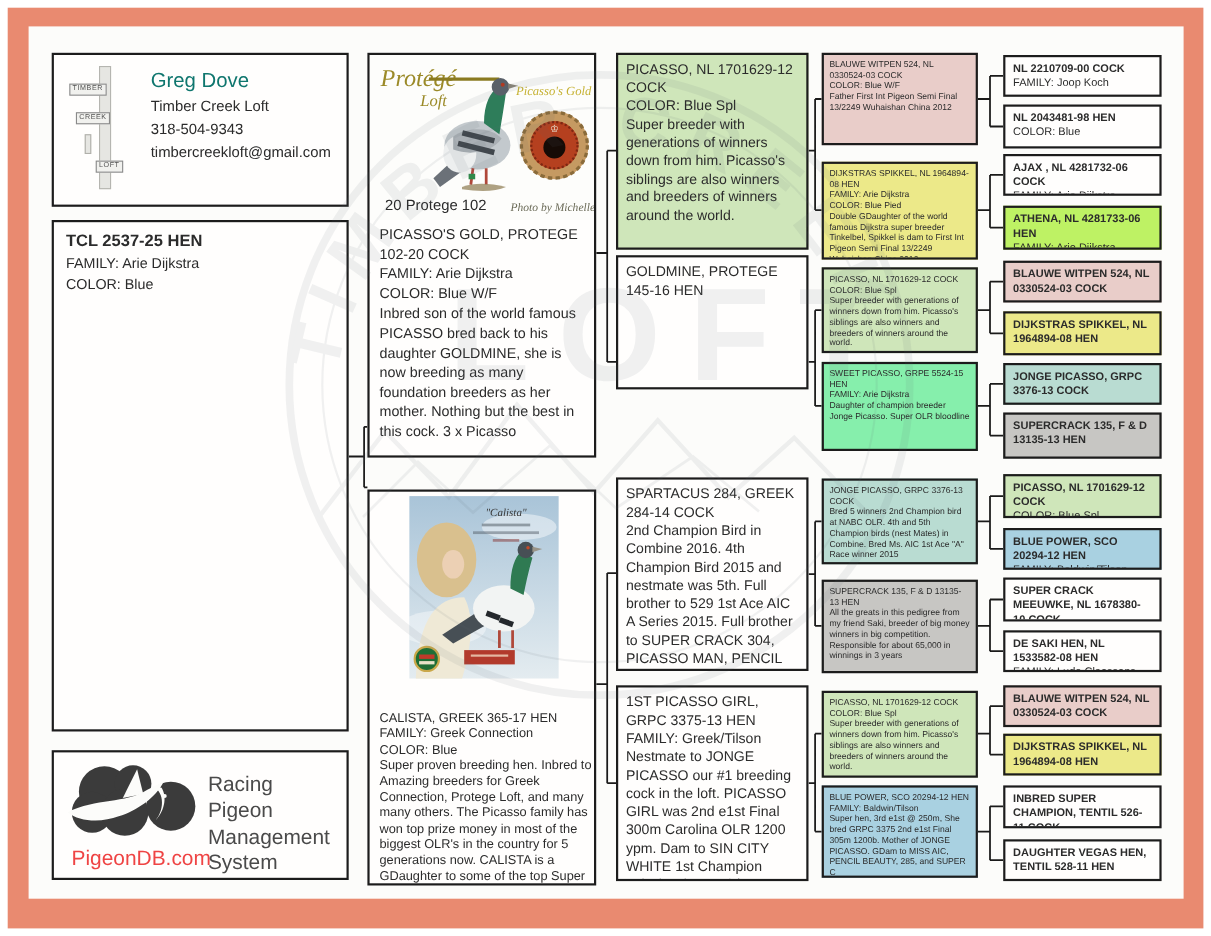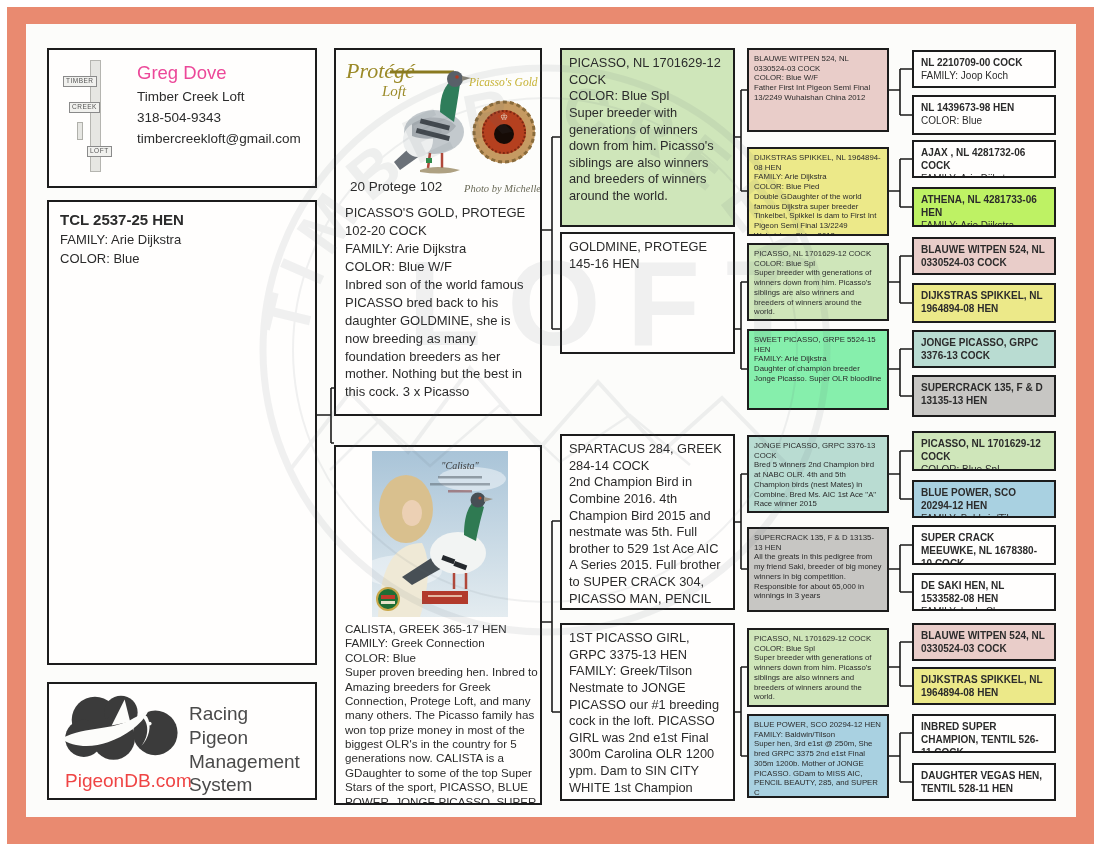--- a/index.html
+++ b/index.html
@@ -4,35 +4,35 @@
 <style>
   html,body{margin:0;padding:0;background:#ffffff;}
   .canvas{position:relative;width:1101px;height:851px;background:#ffffff;overflow:hidden;
           font-family:"Liberation Sans",sans-serif;color:#2b2b2b;}
   .frame{position:absolute;left:7px;top:7px;width:1087px;height:837px;}
   .paper{position:absolute;left:26px;top:24px;width:1050px;height:793px;background:#fcfcfa;}
   .box{position:absolute;background:#fffefd;border:2px solid #1c1c1c;box-sizing:border-box;overflow:hidden;}
   
   .txt2{padding:4px 9px;font-size:13px;line-height:1.38;}
   .txt2 .nm{margin-bottom:0px;}
-  .dam-txt{padding:3px 9px;font-size:11.6px;line-height:1.24;}
+  .dam-txt{padding:3px 9px;font-size:11.6px;line-height:1.24;margin-top:24px;}
   .pre{white-space:pre-line;}
   
   .box3{position:absolute;left:560px;width:175px;border:2px solid #1c1c1c;box-sizing:border-box;overflow:hidden;
         padding:5px 7px;font-size:12.8px;line-height:1.3;background:#fffefd;}
   
   .box4{position:absolute;left:747px;width:142px;border:2px solid #1c1c1c;box-sizing:border-box;overflow:hidden;
         padding:4px 5px;font-size:7.8px;line-height:1.25;background:#fffefd;}
   
   .box5{position:absolute;left:912px;width:144px;border:2px solid #1c1c1c;box-sizing:border-box;overflow:hidden;
         padding:4px 7px;font-size:10px;line-height:1.3;background:#fffefd;}
   .box5 .n5{font-weight:600;}
   .subj-name{font-size:15px;font-weight:bold;margin-bottom:3px;}
   .subj-line{font-size:13px;line-height:1.45;}
-  .owner-name{font-size:18.5px;color:#ec4899;margin-bottom:3px;}
+  .owner-name{font-size:18.5px;color:#0f766e;margin-bottom:3px;}
   .owner-line{font-size:13.5px;line-height:1.55;}
   .tiny-label{position:absolute;font-size:6.5px;letter-spacing:.5px;color:#555;border:1px solid #8a8a8a;
               background:#f1f1ee;padding:1px 2px;line-height:1;}
   .tagline{font-size:19px;line-height:1.25;color:#4a4a4a;}
   .site{font-size:19px;font-weight:normal;color:#ef4444;}
   svg{display:block;}
   .wm{position:absolute;left:0;top:0;pointer-events:none;}
 </style>
 </head>
 <body>
@@ -244,21 +244,21 @@
     <div>BLUE POWER,  SCO 20294-12 HEN</div>
     <div class="pre">FAMILY: Baldwin/Tilson
 Super hen, 3rd e1st @ 250m, She bred GRPC 3375 2nd e1st Final 305m 1200b. Mother of JONGE PICASSO. GDam to MISS AIC, PENCIL BEAUTY, 285, and SUPER C</div>
   </div>
 
   <div class="box5" style="top: 50px; height: 38px; background: rgb(255, 254, 253);">
     <div class="n5">NL 2210709-00 COCK</div>
     <div>FAMILY: Joop Koch</div>
   </div>
   <div class="box5" style="top: 95px; height: 40px; background: rgb(255, 254, 253);">
-    <div class="n5">NL 1439673-98 HEN</div>
+    <div class="n5">NL 2043481-98 HEN</div>
     <div>COLOR: Blue</div>
   </div>
   <div class="box5" style="top: 140px; height: 38px; background: rgb(255, 254, 253);">
     <div class="n5">AJAX ,  NL 4281732-06 COCK</div>
     <div>FAMILY: Arie Dijkstra</div>
   </div>
   <div class="box5" style="top: 187px; height: 40px; background: #bef264;">
     <div class="n5">ATHENA,  NL 4281733-06 HEN</div>
     <div>FAMILY: Arie Dijkstra</div>
   </div>

